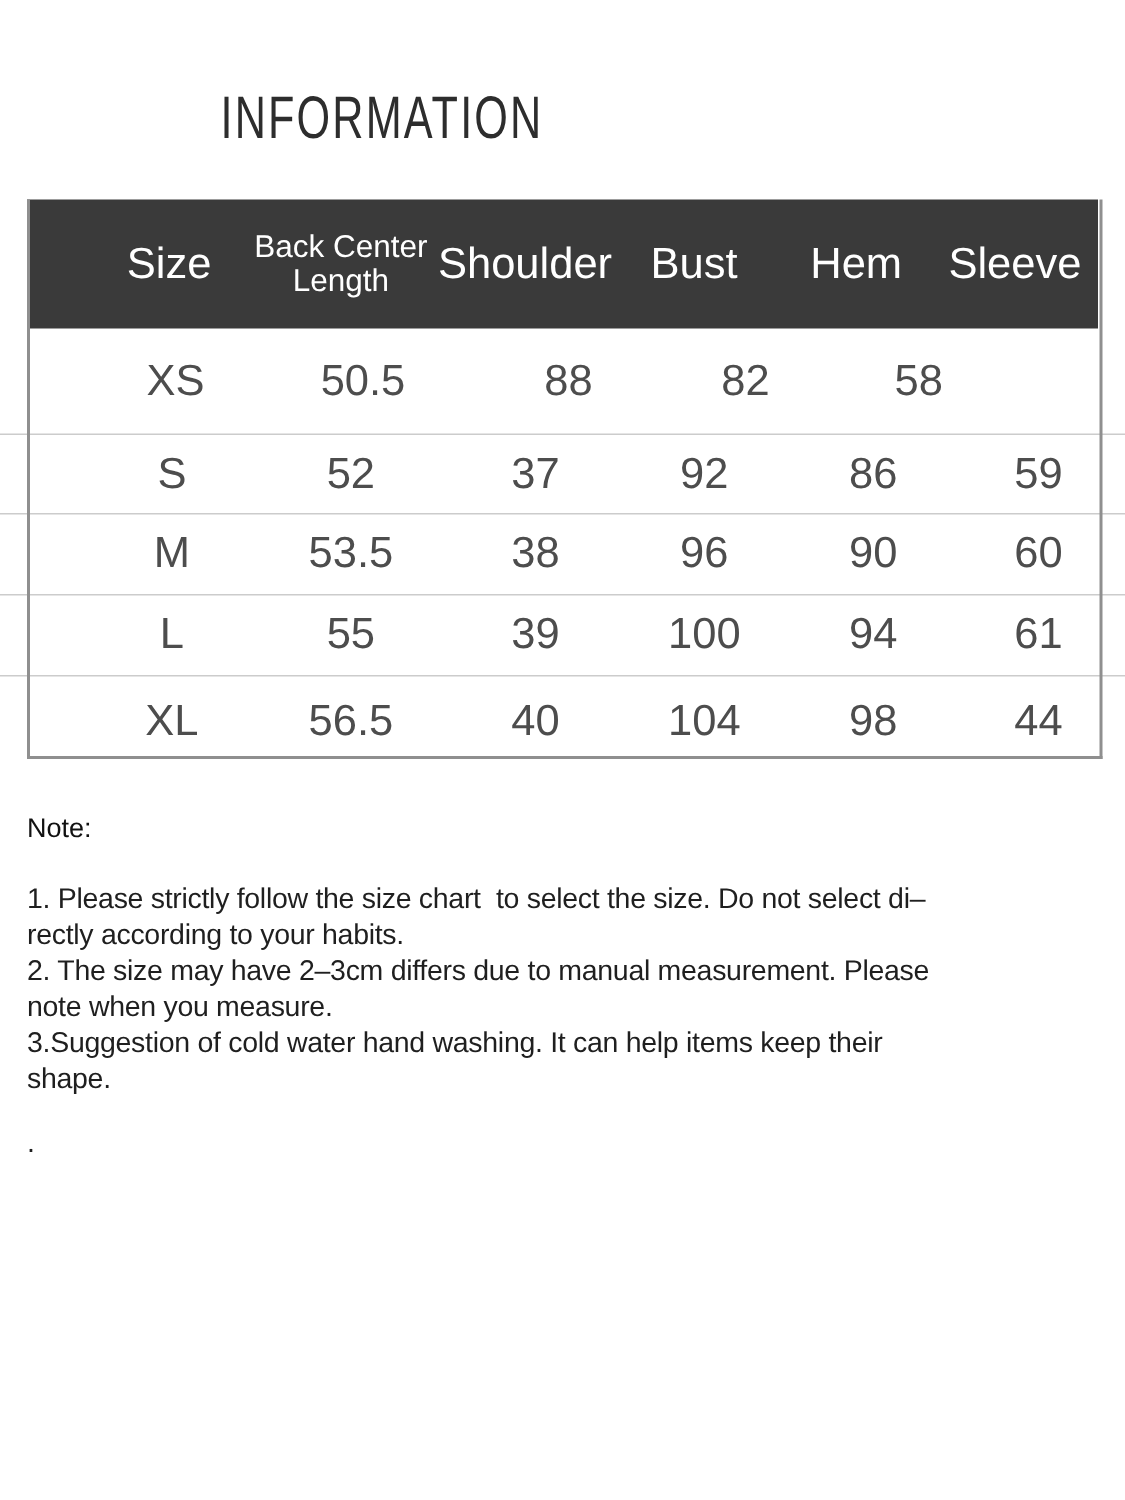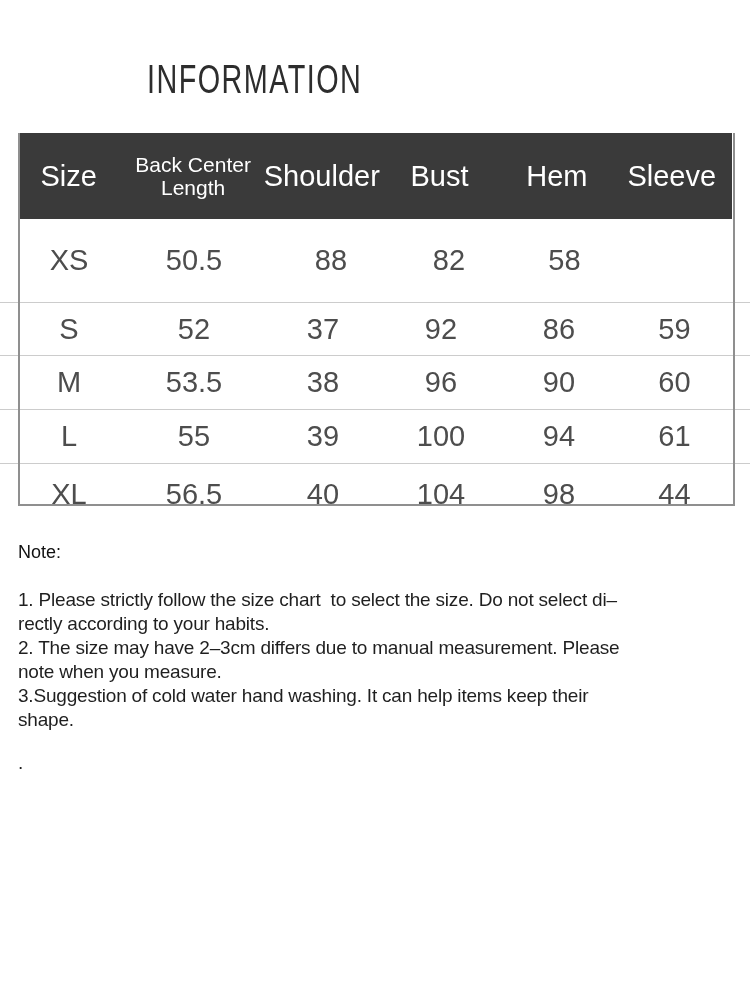--- a/index.html
+++ b/index.html
@@ -10,29 +10,29 @@
   .title{position:absolute;left:147px;top:34px;font-size:40px;font-weight:200;
          color:#2d2d2d;letter-spacing:2px;transform:scaleX(0.72);transform-origin:left top;
          white-space:nowrap;}
 
   
   .table{position:absolute;top:110px;left:0;width:750px;height:373px;}
   .thead{margin:0 18px;width:714px;height:86px;background:#3a3a3a;display:flex;
          align-items:center;overflow:hidden;}
   .tbody .trow{display:flex;align-items:center;padding-left:18px;box-sizing:border-box;
          border-bottom:1px solid #cccccc;}
-  .tbody .trow:nth-child(1){height:84px;}
+  .tbody .trow:nth-child(1){height:71px;}
   .tbody .trow:nth-child(2){height:53px;}
   .tbody .trow:nth-child(3){height:54px;}
   .tbody .trow:nth-child(4){height:54px;}
   .tbody .trow:nth-child(5){height:61px;border-bottom:none;}
 
   .cell{display:flex;align-items:center;justify-content:center;text-align:center;
         font-size:29px;color:#4d4d4d;}
-  .c0{width:102px;}.c1{width:148px;}.c2{width:110px;}.c3{width:126px;}.c4{width:110px;}.c5{width:121px;}
+  .c0{width:102px;padding-left:48px;}.c1{width:148px;}.c2{width:110px;}.c3{width:126px;}.c4{width:110px;}.c5{width:121px;}
   .hcell{color:#ffffff;font-weight:500;}
   .hcell.small{font-size:21px;line-height:23px;}
 
   .vborder{position:absolute;top:0;width:2px;height:373px;background:#8f8f8f;}
   .vborder.left{left:18px;}
   .vborder.right{left:733px;}
   .hborder{position:absolute;top:371px;left:18px;width:717px;height:2px;background:#8f8f8f;}
 
   
   .notes{position:absolute;top:514px;left:18px;width:722px;color:#1c1c1c;}

